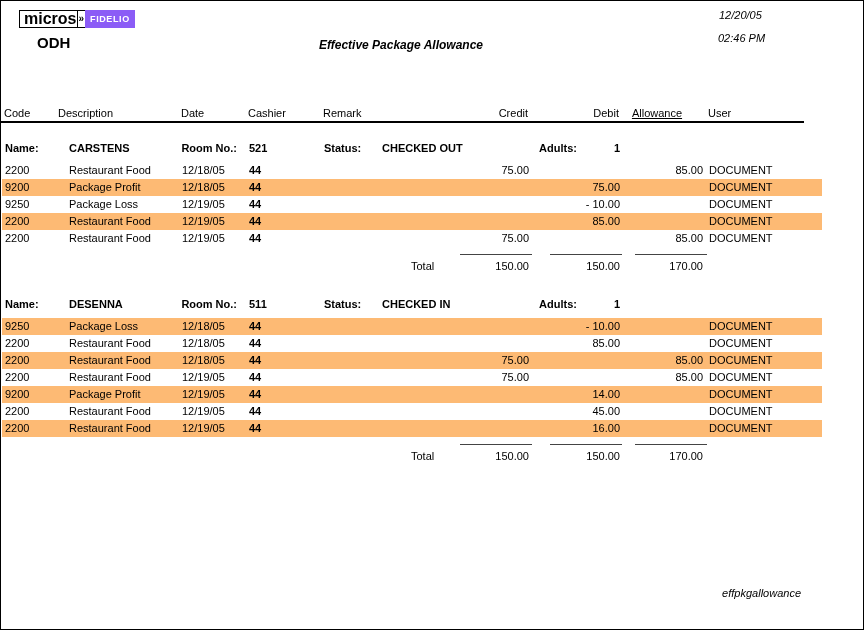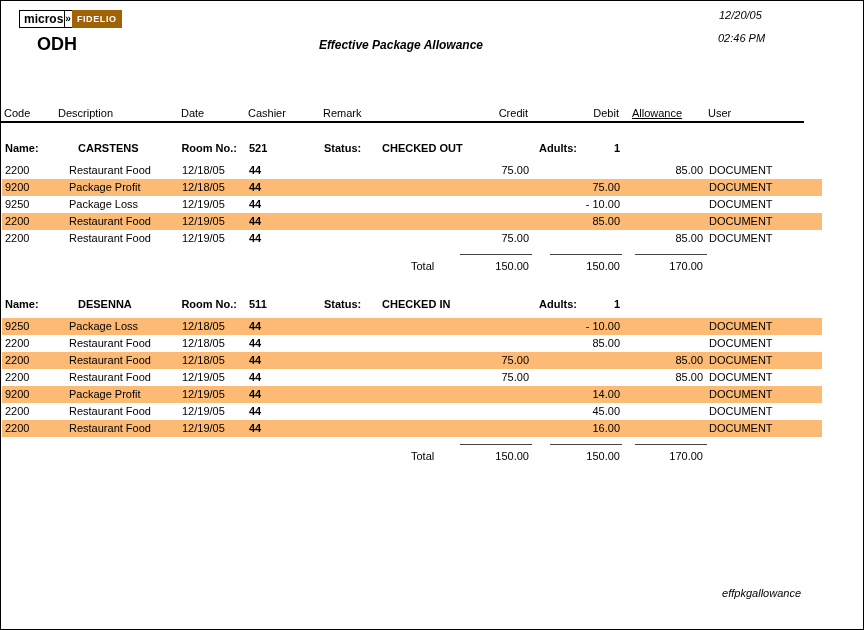--- a/index.html
+++ b/index.html
@@ -13,28 +13,28 @@
     font-size: 11px;
     color: #000;
     overflow: hidden;
   }
   .abs { position: absolute; white-space: nowrap; }
 
   
   .logo { left: 18px; top: 9px; display: flex; align-items: stretch; }
   .logo-left {
     border: 1px solid #000; background: #fff; color: #000;
-    font-weight: bold; font-size: 12px; padding: 1px 1px 1px 4px; line-height: 14px;
+    font-weight: bold; font-size: 16px; padding: 1px 1px 1px 4px; line-height: 14px;
   }
   .logo-sep { font-weight: bold; font-size: 10px; line-height: 16px; padding-right: 1px; border-top:1px solid #000; border-bottom:1px solid #000; }
   .logo-right {
-    background: #a16207; color: #fff; font-weight: bold; font-size: 9px;
+    background: #8b5cf6; color: #fff; font-weight: bold; font-size: 9px;
     letter-spacing: 0.6px; padding: 1px 5px; line-height: 16px; display:flex; align-items:center;
   }
-  .property { left: 36px; top: 33px; font-weight: bold; font-size: 18px; }
+  .property { left: 36px; top: 33px; font-weight: bold; font-size: 15px; }
 
   .hotel-name { left: 0; right: 62px; top: 9px; text-align: center; font-style: italic; font-size: 12px; }
   .report-title { left: 0; right: 62px; top: 37px; text-align: center; font-style: italic; font-weight: bold; font-size: 12px; }
   .print-date { left: 718px; top: 8px; font-style: italic; }
   .print-time { left: 717px; top: 31px; font-style: italic; }
 
   
   .col-header { top: 106px; height: 12px; line-height: 12px; }
   .h-code { left: 3px; }
   .h-desc { left: 57px; }
@@ -47,21 +47,21 @@
   .h-user { left: 707px; }
   .header-rule { left: 0; top: 120px; width: 803px; height: 2px; background: #000; }
 
   
   .report-body { position: absolute; left: 1px; top: 122px; width: 860px; }
 
   .name-row { position: relative; height: 17px; margin-top: 17px; font-weight: bold; }
   .group + .group .name-row { margin-top: 18px; }
   .cell { position: absolute; top: 0; height: 17px; line-height: 17px; white-space: nowrap; }
   .n-label { left: 3px; }
-  .n-name { left: 76px; }
+  .n-name { left: 67px; }
   .n-room-label { left: 145px; width: 90px; text-align: right; }
   .n-room { left: 247px; }
   .n-status-label { left: 322px; }
   .n-status { left: 380px; }
   .n-adults-label { left: 497px; width: 78px; text-align: right; }
   .n-adults { left: 528px; width: 90px; text-align: right; }
 
   .rows { margin-top: 5px; }
   .data-row { position: relative; height: 17px; width: 820px; }
   .data-row.striped { background: #fdba74; }

